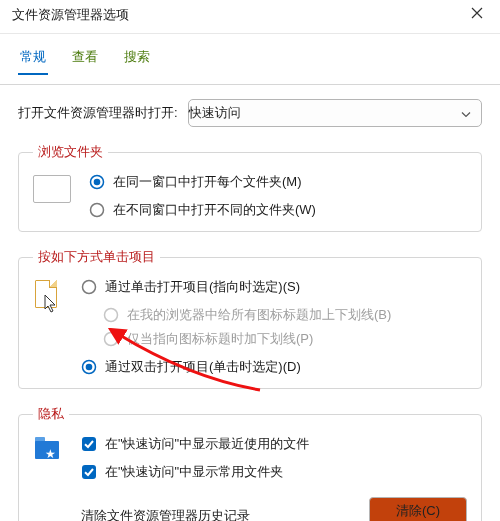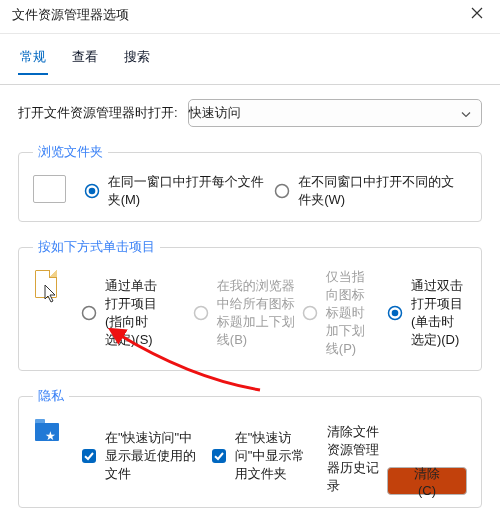--- a/index.html
+++ b/index.html
@@ -29,21 +29,21 @@
 
   .tabbar {
     display: flex; gap: 22px;
     padding: 8px 18px 10px 18px;
     font-size: 13px;
     border-bottom: 1px solid #d6d6d6;
     text-align: right;
   }
   .tab {
     padding: 6px 2px 8px 2px;
-    color: #0f172a;
+    color: #4d7c0f;
     position: relative;
   }
   .tab.active { color: #0067c0; }
   .tab.active::after {
     content: "";
     position: absolute;
     left: 0; right: 0; bottom: -1px;
     height: 2px;
     background: #0067c0;
   }
@@ -73,32 +73,32 @@
   }
 
   fieldset.group {
     border: 1px solid #d6d6d6;
     border-radius: 4px;
     margin: 0 0 16px 0;
     padding: 12px 14px 12px 14px;
     position: relative;
   }
   fieldset.group > legend {
-    padding: 0 5px; font-size: 13px; color: #3b82f6;
+    padding: 0 5px; font-size: 13px; color: #b91c1c;
   }
 
   .browse-row { display: flex; align-items: flex-start; gap: 18px; }
   .browse-icon {
     width: 38px; height: 28px;
     border: 1px solid #b5b5b5; border-radius: 2px;
     background: #fff;
     margin-top: 2px;
   }
 
-  .opts { display: flex; flex-direction: row; gap: 10px; }
+  .opts { display: flex; flex-direction: column; gap: 10px; }
   .opts .sub { margin-left: 22px; gap: 6px; }
   .opt {
     display: flex; align-items: center; gap: 8px;
   }
   .opt.disabled { color: #9e9e9e; }
 
   .radio, .check {
     width: 16px; height: 16px; flex: 0 0 16px;
     display: inline-flex; align-items: center; justify-content: center;
   }

